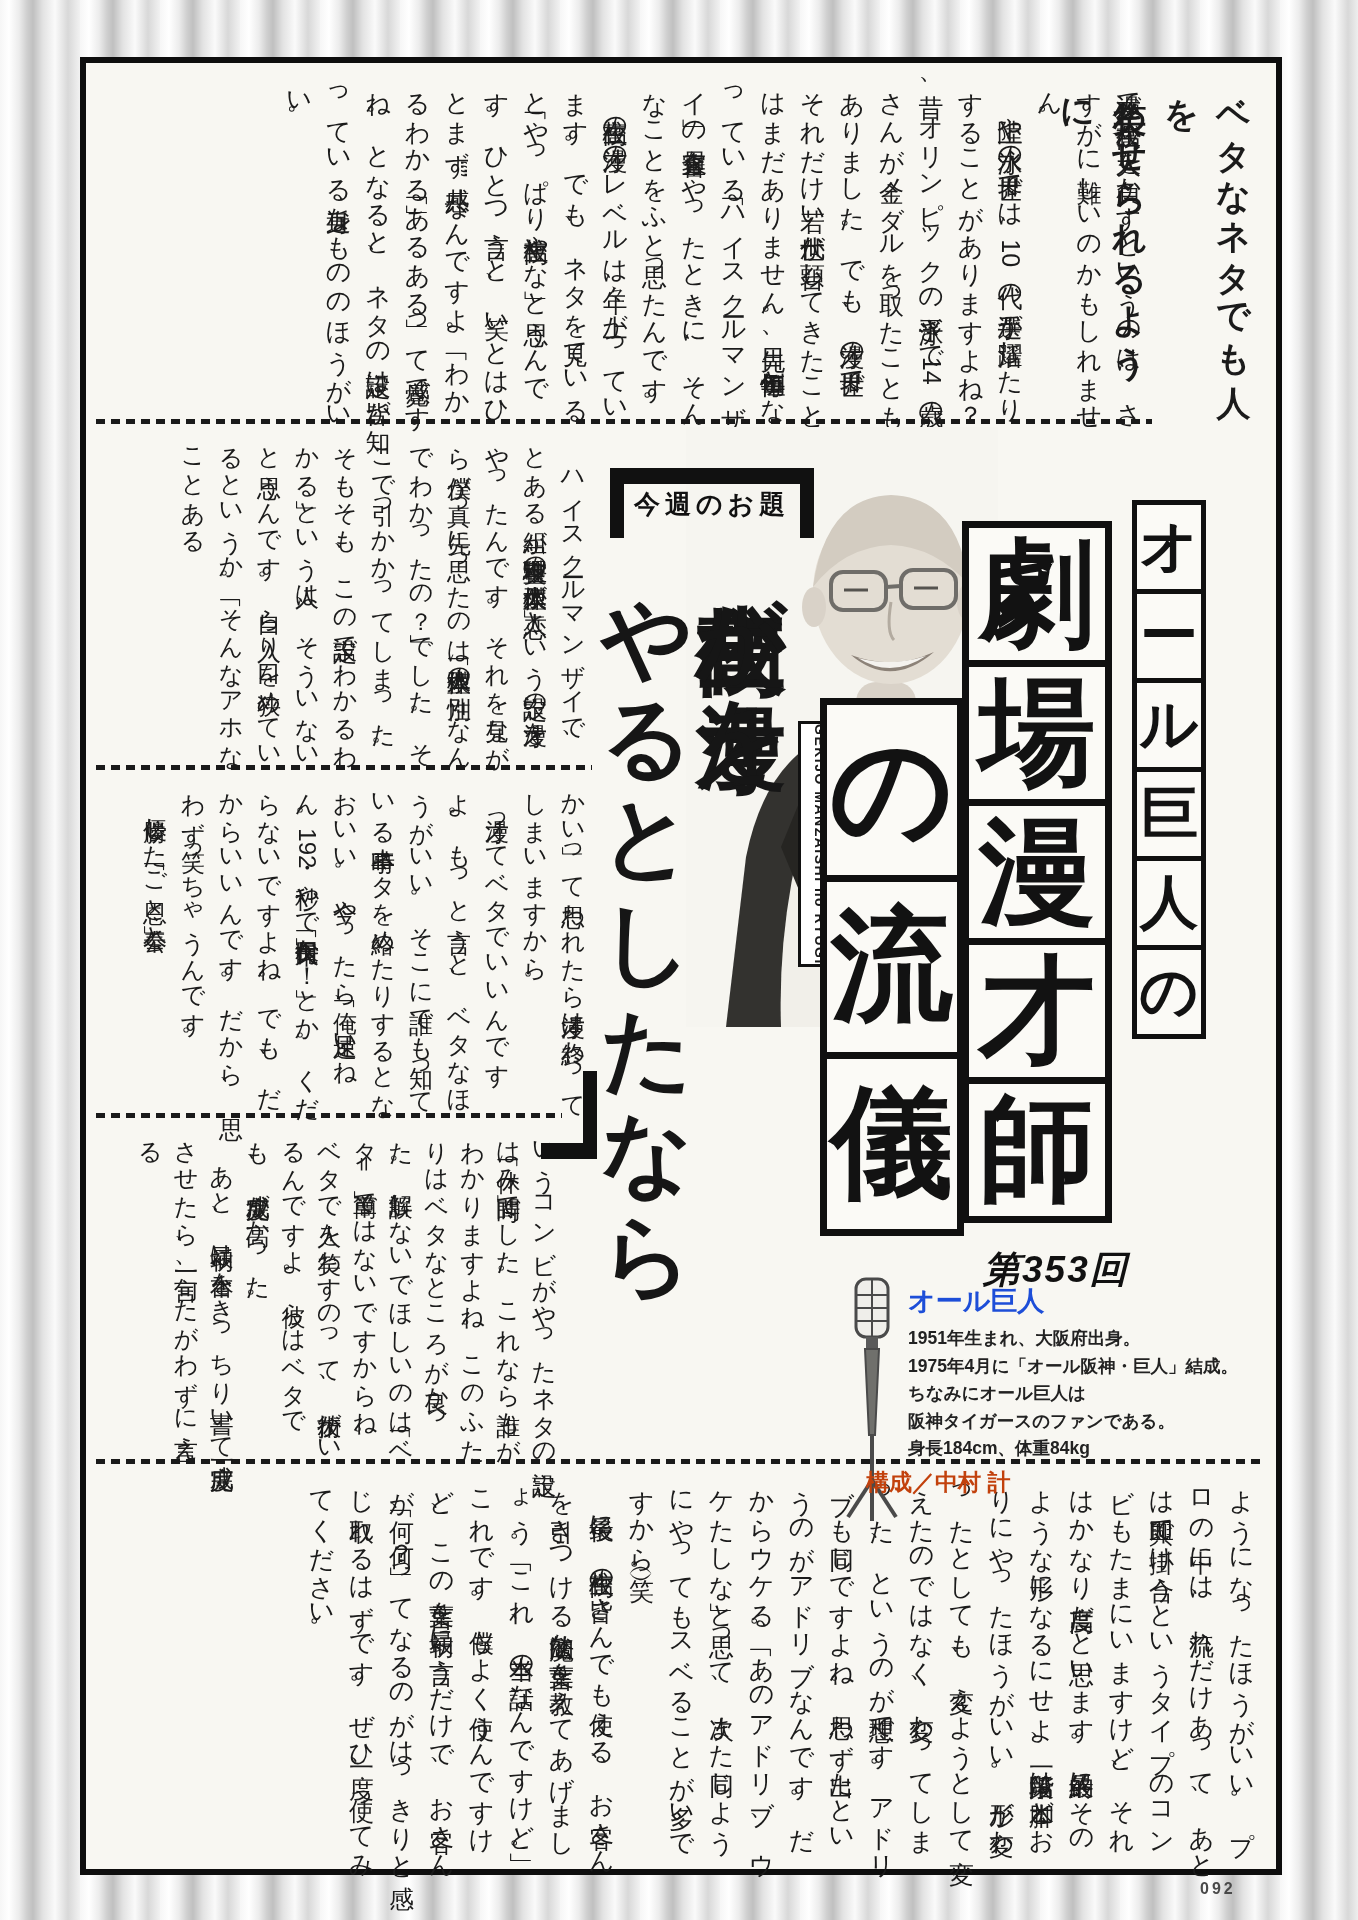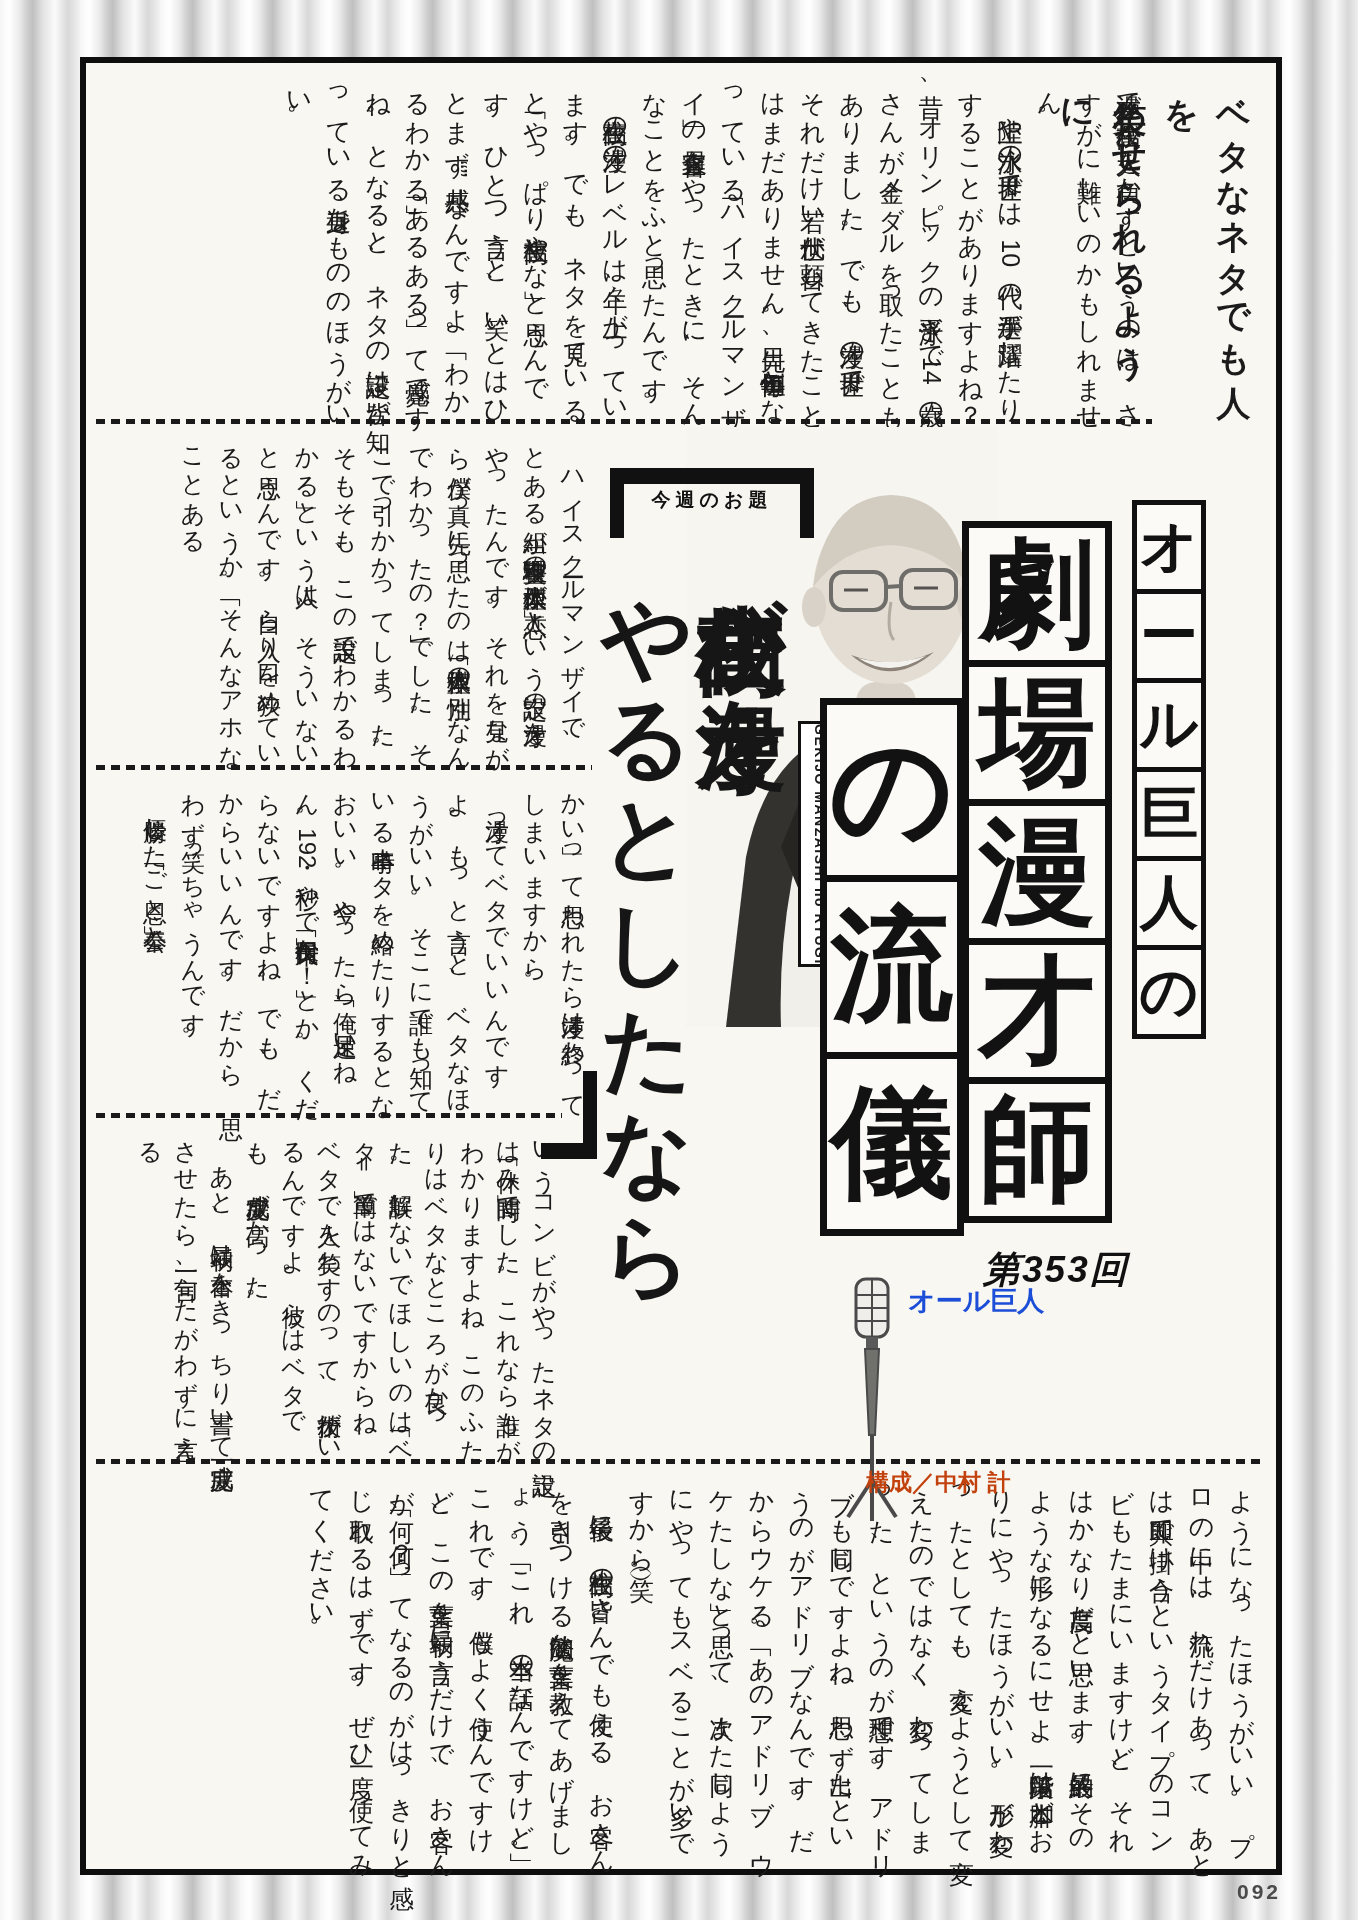--- a/index.html
+++ b/index.html
@@ -42,21 +42,21 @@
   .d3{left:10px;top:1050px;width:466px;}
   .d4{left:10px;top:1396px;width:1168px;}
   
   .bracket-top{
     position:absolute;left:524px;top:405px;width:204px;height:70px;
     border-top:16px solid #111;border-left:14px solid #111;border-right:14px solid #111;
     box-sizing:border-box;z-index:2;
   }
   .topic-label{
     position:absolute;left:524px;top:424px;width:204px;text-align:center;
-    font-size:19px;font-weight:800;letter-spacing:5px;color:#111;z-index:3;
+    font-size:26px;font-weight:800;letter-spacing:5px;color:#111;z-index:3;
   }
   .topic-line{
     position:absolute;writing-mode:vertical-rl;font-weight:900;color:#161616;
     font-size:90px;line-height:95px;letter-spacing:0;z-index:2;
   }
   .topic-line.l1{left:608px;top:468px;}
   .topic-line.l2{left:514px;top:472px;}
   .bracket-bottom{
     position:absolute;left:455px;top:1008px;width:56px;height:88px;
     border-bottom:16px solid #111;border-right:14px solid #111;
@@ -83,22 +83,22 @@
   .sub-col .charbox{width:144px;height:184px;font-size:122px;margin-top:-7px;}
   .episode{
     position:absolute;left:897px;top:1182px;font-size:37px;font-weight:900;color:#111;
     letter-spacing:2px;z-index:5;font-style:italic;
   }
   .profile-name{position:absolute;left:822px;top:1220px;font-size:27px;font-weight:900;color:#1d4ed8;}
   .profile-bio{position:absolute;left:822px;top:1262px;font-size:17.5px;line-height:27.5px;color:#222;font-weight:600;}
   .profile-credit{position:absolute;left:780px;top:1404px;font-size:23px;color:#c2410c;font-weight:600;}
   .mic{position:absolute;left:754px;top:1212px;width:64px;height:250px;}
   .pagenum{
-    position:absolute;left:1200px;top:1880px;font-size:21px;font-weight:700;
-    color:#4a4a4a;letter-spacing:3px;margin-left:37px;
+    position:absolute;left:1200px;top:1880px;font-size:16px;font-weight:700;
+    color:#4a4a4a;letter-spacing:3px;
   }
 </style>
 </head>
 <body>
 
 <div class="bg">
   <div class="panel">
 
     <div class="lead vtext">ベタなネタでも人を
 笑わせられるように</div>
@@ -202,18 +202,25 @@
         <line x1="32" y1="4" x2="32" y2="62" stroke="#4a4a4a" stroke-width="2"></line>
         <rect x="26" y="62" width="12" height="12" fill="#5a5a5a"></rect>
         <polygon points="25,74 39,74 35,160 29,160" fill="#70706c" stroke="#4a4a4a" stroke-width="2"></polygon>
         <line x1="32" y1="160" x2="32" y2="205" stroke="#4a4a4a" stroke-width="4"></line>
         <line x1="32" y1="205" x2="8" y2="242" stroke="#4a4a4a" stroke-width="4"></line>
         <line x1="32" y1="205" x2="56" y2="242" stroke="#4a4a4a" stroke-width="4"></line>
         <line x1="32" y1="205" x2="32" y2="246" stroke="#4a4a4a" stroke-width="4"></line>
       </svg>
     </div>
     <div class="profile-name">オール巨人</div>
+    <div class="profile-bio">
+      <div>1951年生まれ、大阪府出身。</div>
+      <div>1975年4月に「オール阪神・巨人」結成。</div>
+      <div>ちなみにオール巨人は</div>
+      <div>阪神タイガースのファンである。</div>
+      <div>身長184cm、体重84kg</div>
+    </div>
     <div class="profile-credit">構成／中村 計</div>
 
   </div>
 
   <div class="pagenum">092</div>
 </div>
 
 </body></html>

